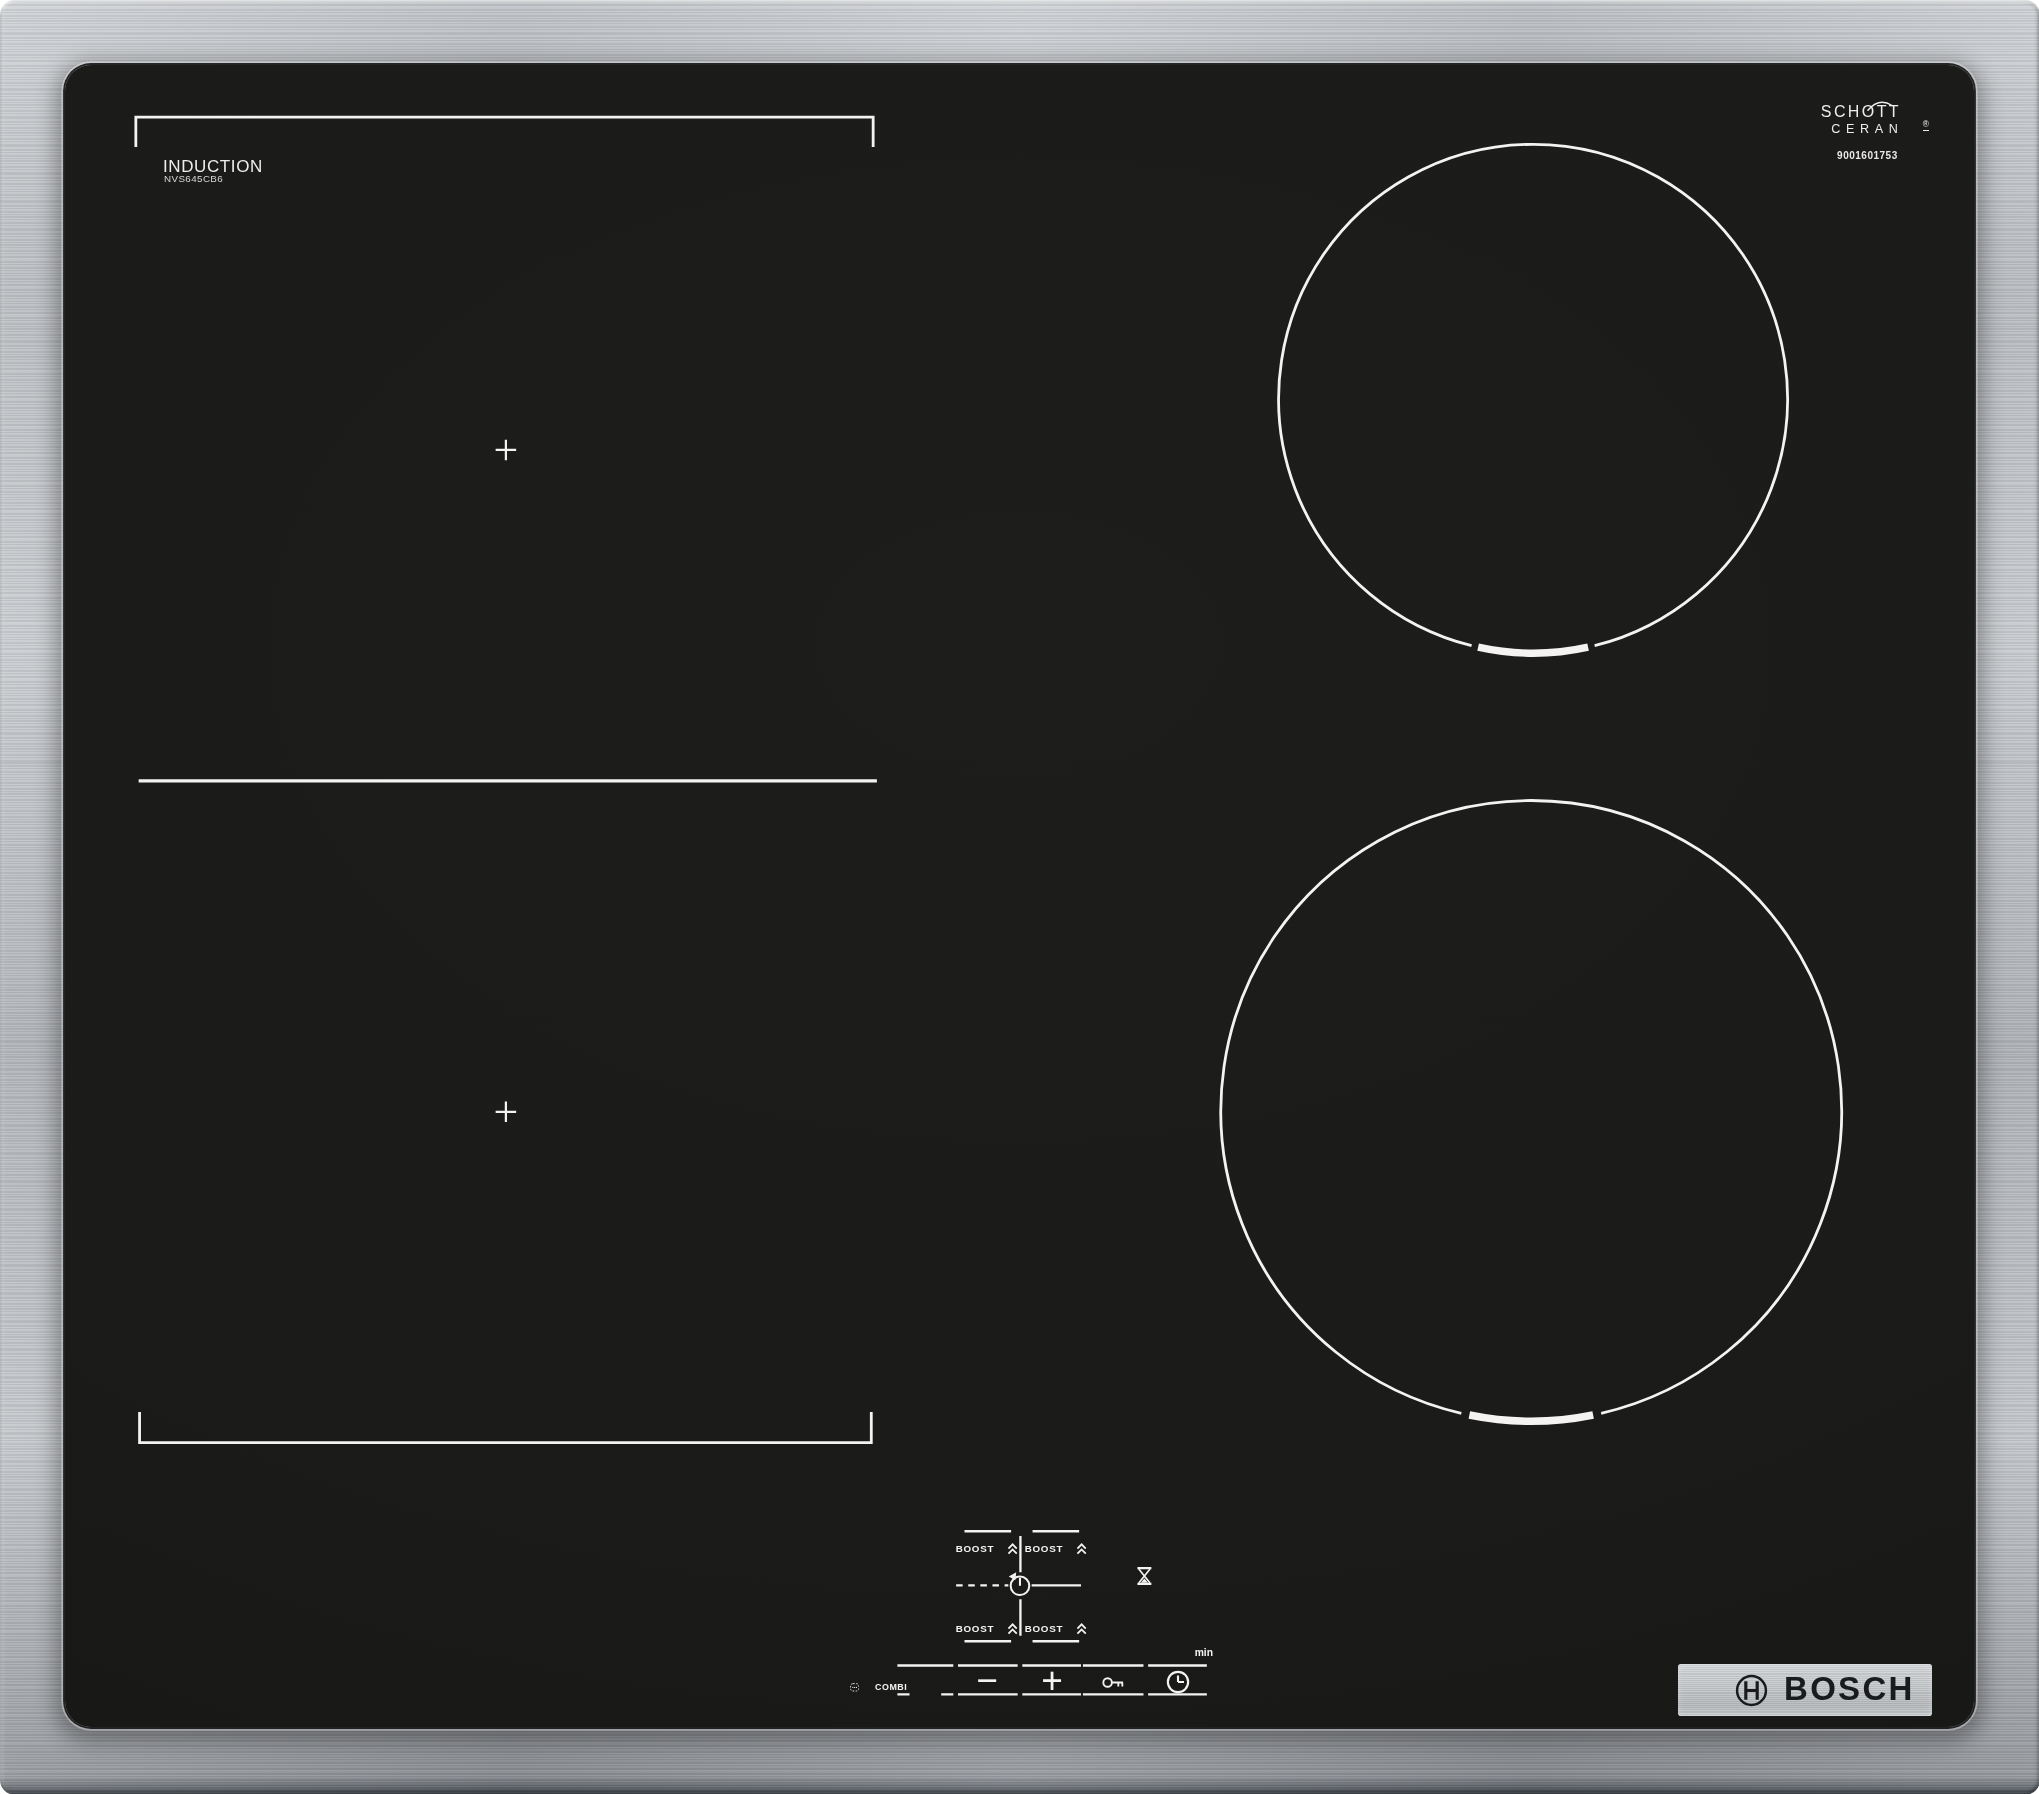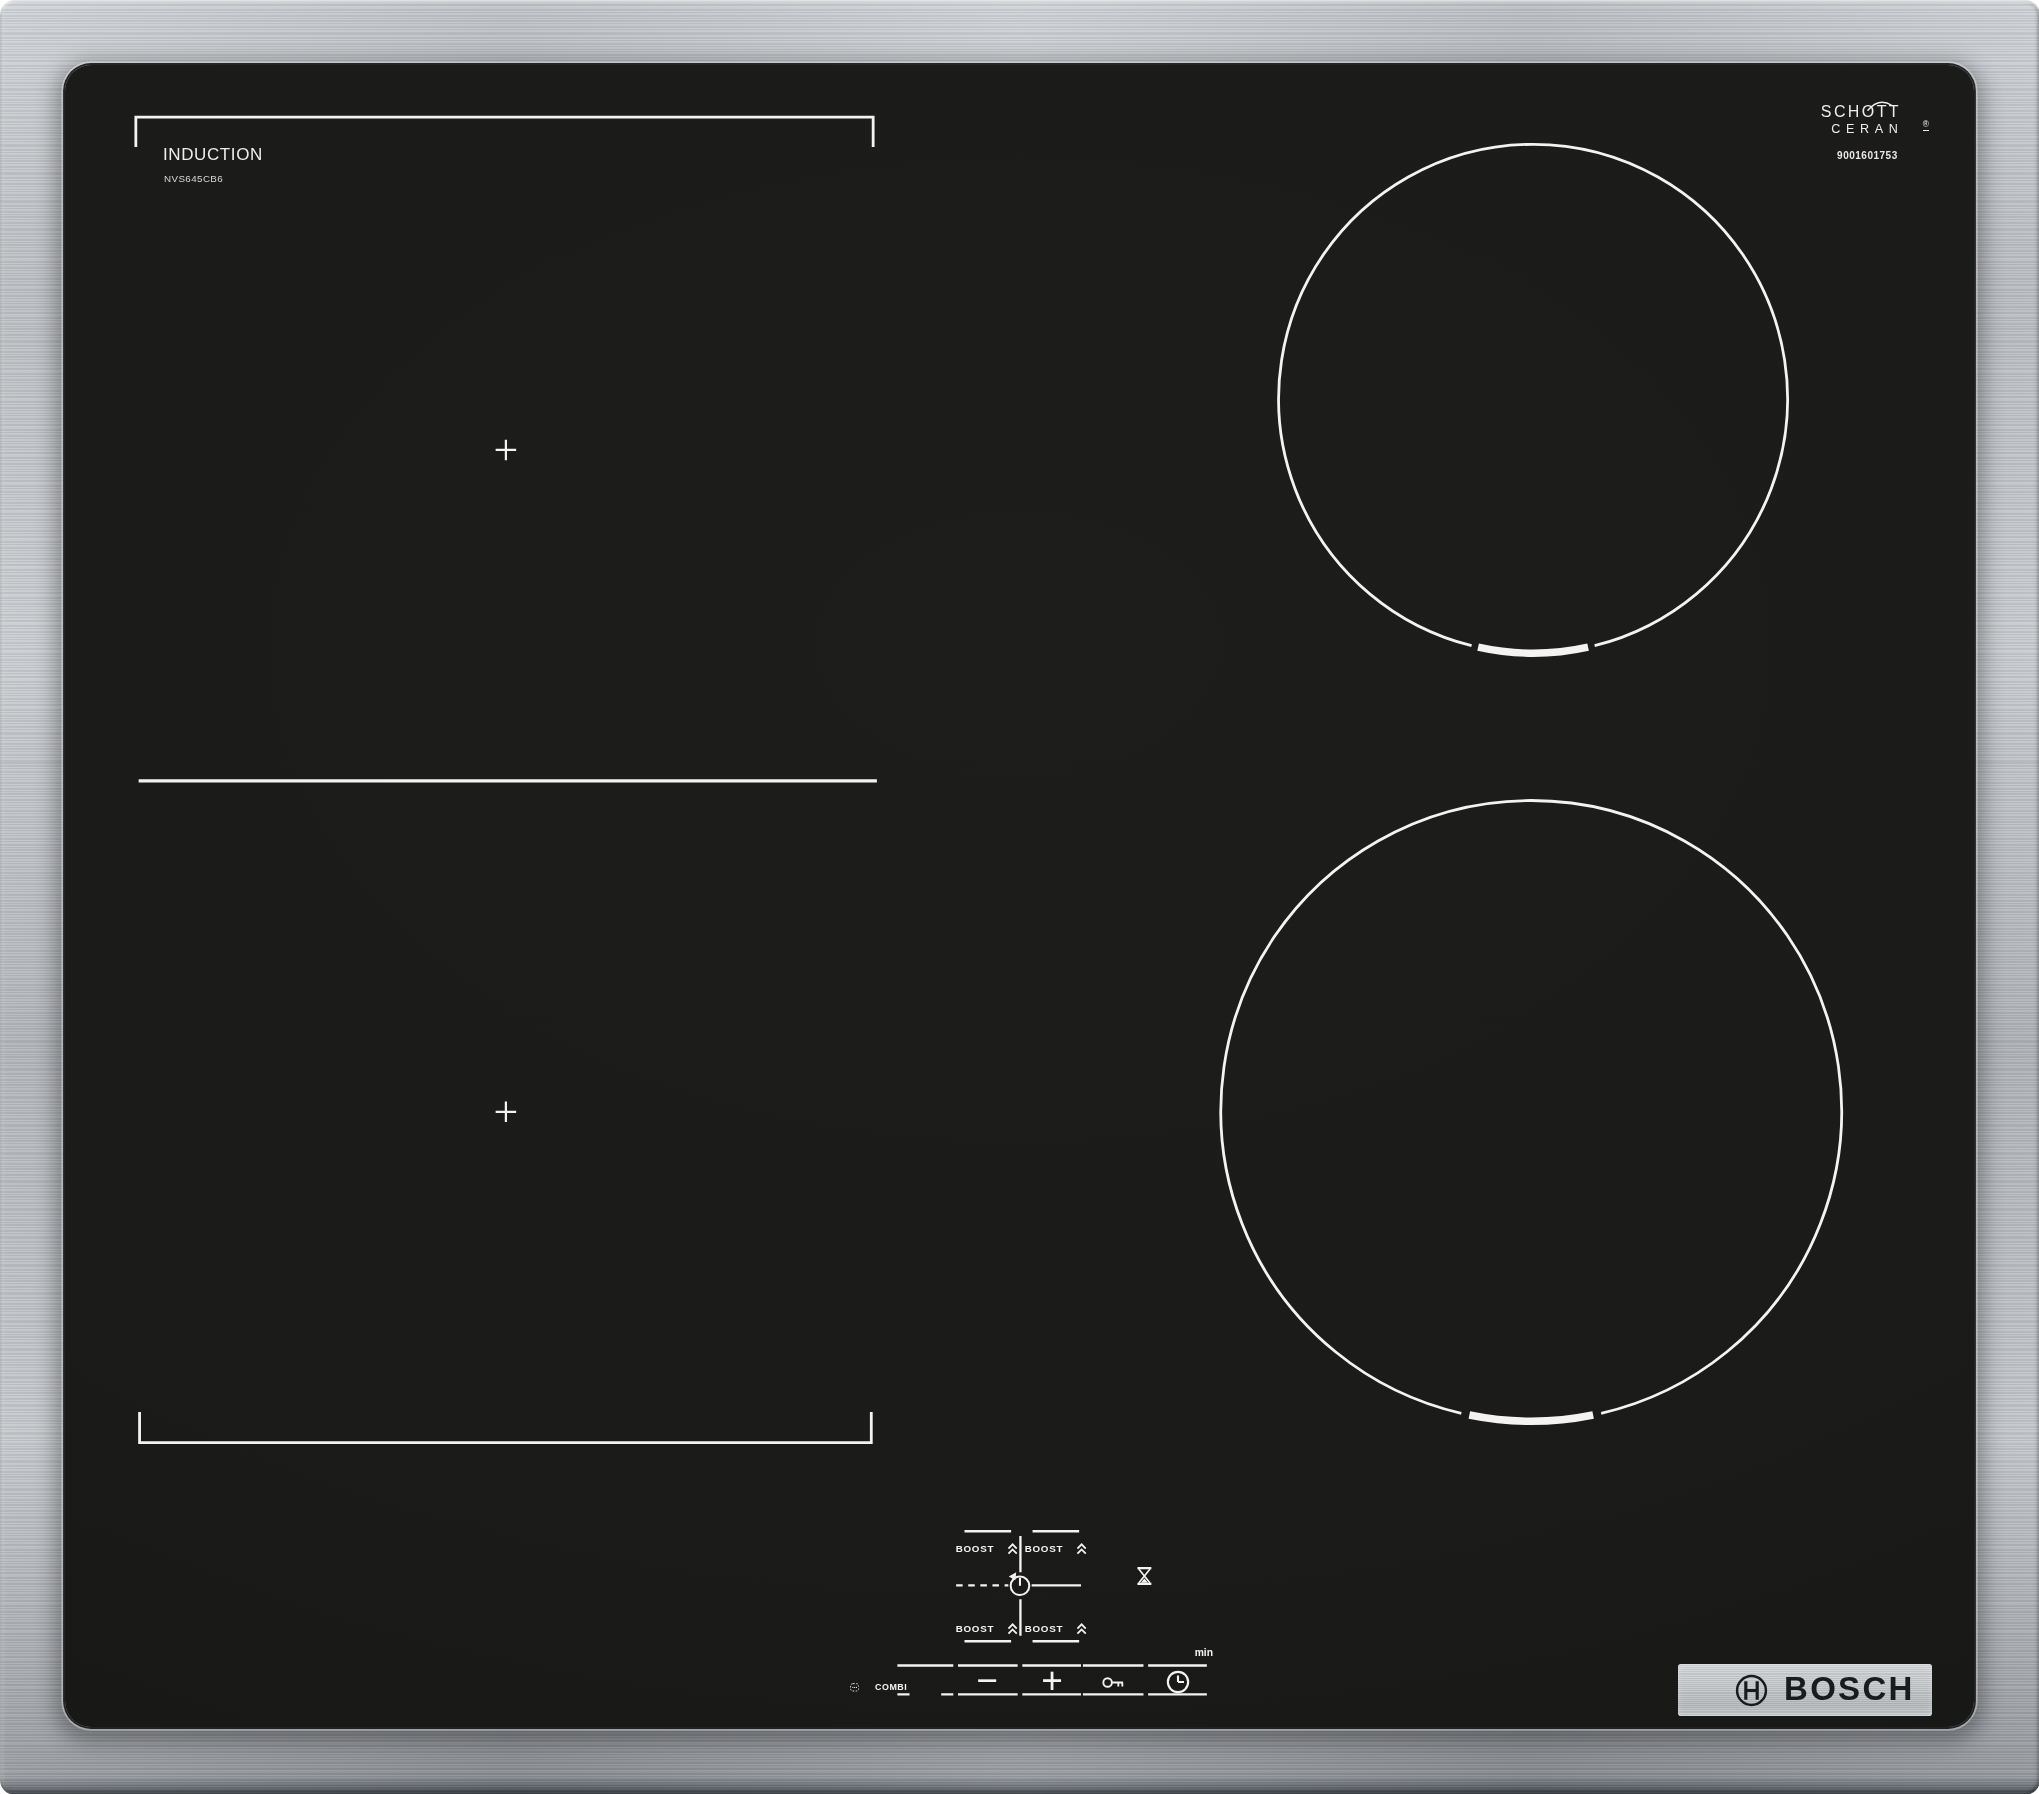--- a/index.html
+++ b/index.html
@@ -22,21 +22,21 @@
   }
   .glass{
     position:absolute;left:65px;top:65px;width:1909px;height:1662px;border-radius:26px;
     background:radial-gradient(120% 90% at 50% 35%, #1d1d1c 0%, var(--glass) 55%, #161615 100%);
     box-shadow: 0 0 0 1.9px rgba(18,19,20,.9), 0 0 0 3.7px rgba(250,251,252,.38), 0 5.6px 20.5px 9.3px rgba(0,0,0,.30);
   }
   .glass svg.markings{position:absolute;left:0;top:0;}
   .mk{stroke:var(--marking);fill:none;}
   .mkfill{fill:var(--marking);stroke:none;}
   .txt{position:absolute;color:var(--marking);white-space:nowrap;}
-  .induction{left:98px;top:80px;font-size:17px;letter-spacing:0.6px;color:#ededeb;}
+  .induction{left:98px;top:92px;font-size:17px;letter-spacing:0.6px;color:#ededeb;}
   .model{left:99px;top:108px;font-size:9.8px;letter-spacing:0.4px;color:#d6d6d4;}
   .schott{right:60px;top:39px;text-align:center;line-height:1;}
   .schott .l1{display:block;font-size:16px;letter-spacing:2.4px;margin-right:13px;color:#eeedeb;}
   .schott .l2{display:block;font-size:12.6px;letter-spacing:5.6px;margin-top:2.8px;color:#eeedeb;position:relative;}
   .schott .reg{position:absolute;right:-15px;top:-2.8px;font-size:8.4px;letter-spacing:0;border-bottom:1.5px solid #eeedeb;padding-bottom:1.9px;}
   .schott .code{display:block;font-size:10px;font-weight:bold;letter-spacing:0.5px;margin-top:16px;color:#e9e8e6;}
   .swoosh{position:absolute;right:80px;top:34px;}
   .boost{position:absolute;width:50px;height:15px;display:flex;align-items:center;justify-content:center;gap:13px;
          font-size:9.8px;font-weight:bold;letter-spacing:0.7px;color:var(--marking);cursor:pointer;}
   .boost svg{flex:0 0 auto;}

